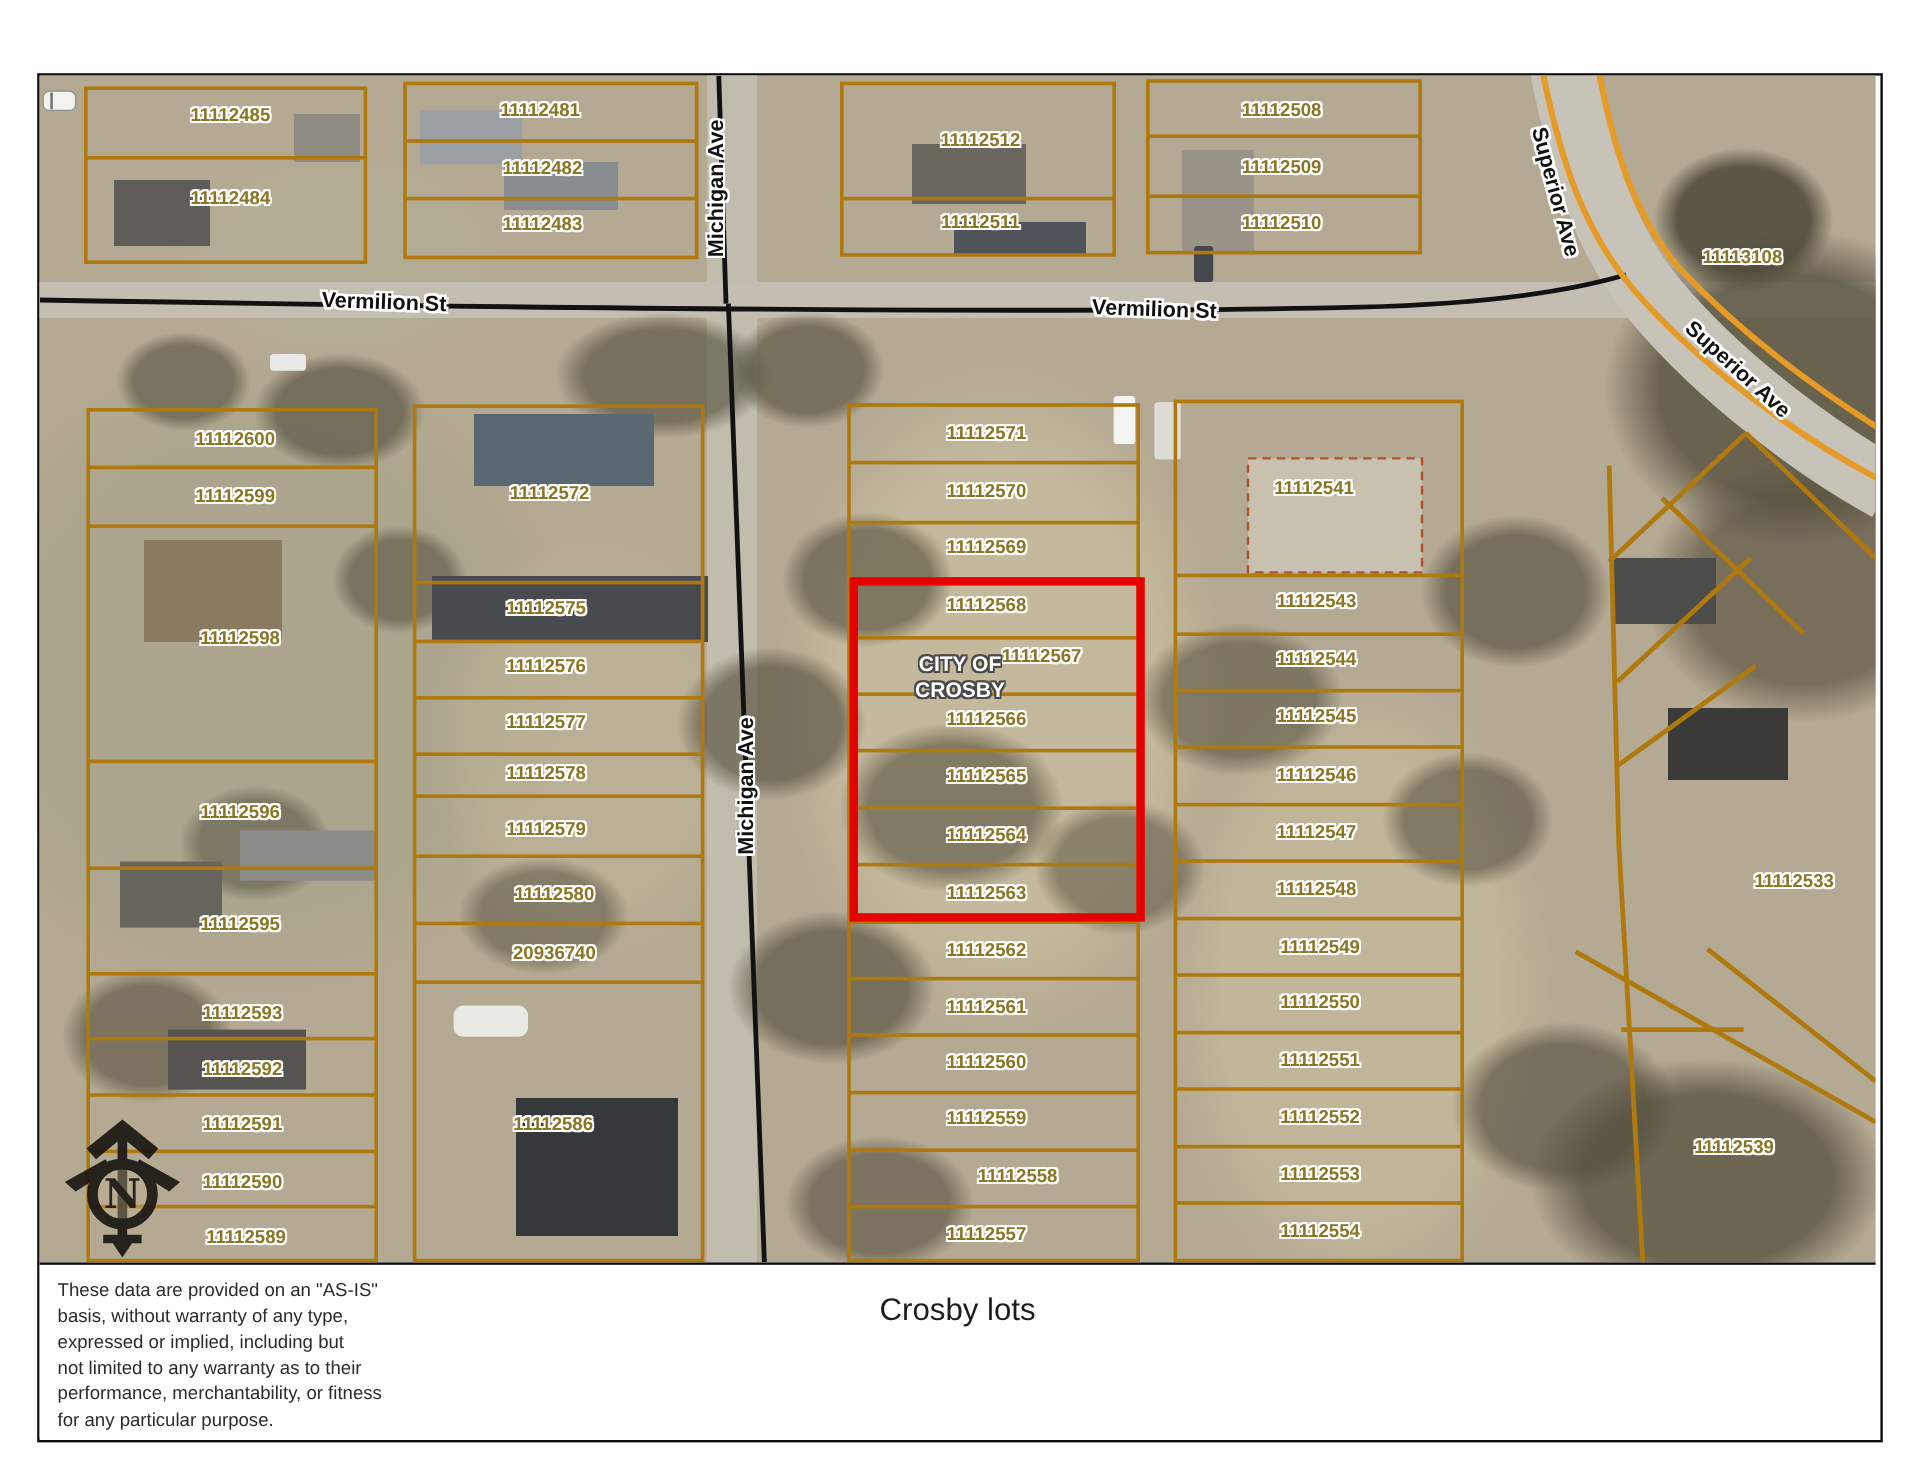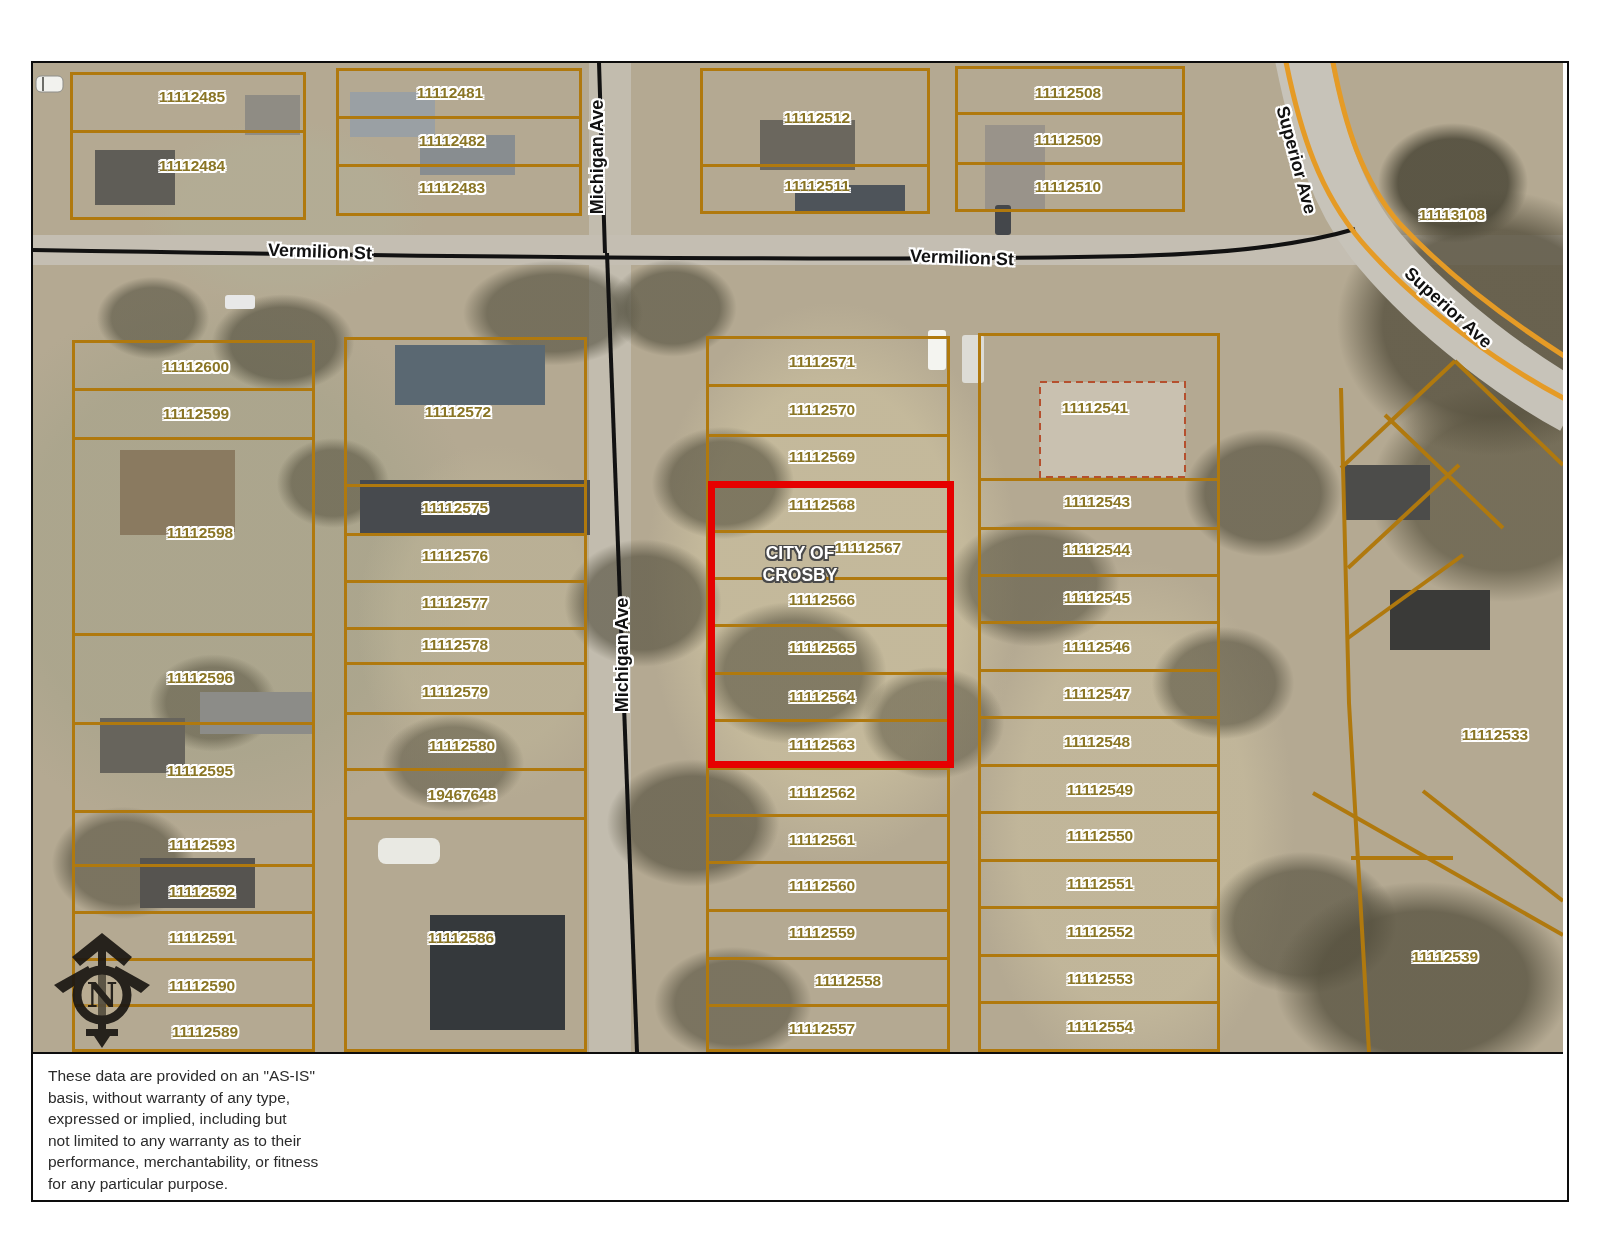--- a/index.html
+++ b/index.html
@@ -238,21 +238,21 @@
       <div class="parcel-label" style="left: 169px; top: 875px; color: rgb(138, 117, 37);">11112591</div>
       <div class="parcel-label" style="left: 169px; top: 923px; color: rgb(138, 117, 37);">11112590</div>
       <div class="parcel-label" style="left: 172px; top: 969px; color: rgb(138, 117, 37);">11112589</div>
       <div class="parcel-label" style="left: 425px; top: 349px; color: rgb(138, 117, 37);">11112572</div>
       <div class="parcel-label" style="left: 422px; top: 445px; color: rgb(138, 117, 37);">11112575</div>
       <div class="parcel-label" style="left: 422px; top: 493px; color: rgb(138, 117, 37);">11112576</div>
       <div class="parcel-label" style="left: 422px; top: 540px; color: rgb(138, 117, 37);">11112577</div>
       <div class="parcel-label" style="left: 422px; top: 582px; color: rgb(138, 117, 37);">11112578</div>
       <div class="parcel-label" style="left: 422px; top: 629px; color: rgb(138, 117, 37);">11112579</div>
       <div class="parcel-label" style="left: 429px; top: 683px; color: rgb(138, 117, 37);">11112580</div>
-      <div class="parcel-label" style="left: 429px; top: 732px; color: rgb(138, 117, 37);">19467648</div>
+      <div class="parcel-label" style="left: 429px; top: 732px; color: rgb(138, 117, 37);">20936740</div>
       <div class="parcel-label" style="left: 428px; top: 875px; color: rgb(138, 117, 37);">11112586</div>
       <div class="parcel-label" style="left: 789px; top: 299px; color: rgb(138, 117, 37);">11112571</div>
       <div class="parcel-label" style="left: 789px; top: 347px; color: rgb(138, 117, 37);">11112570</div>
       <div class="parcel-label" style="left: 789px; top: 394px; color: rgb(138, 117, 37);">11112569</div>
       <div class="parcel-label" style="left: 789px; top: 442px; color: rgb(138, 117, 37);">11112568</div>
       <div class="parcel-label" style="left: 835px; top: 485px; color: rgb(138, 117, 37);">11112567</div>
       <div class="parcel-label" style="left: 789px; top: 537px; color: rgb(138, 117, 37);">11112566</div>
       <div class="parcel-label" style="left: 789px; top: 585px; color: rgb(138, 117, 37);">11112565</div>
       <div class="parcel-label" style="left: 789px; top: 634px; color: rgb(138, 117, 37);">11112564</div>
       <div class="parcel-label" style="left: 789px; top: 682px; color: rgb(138, 117, 37);">11112563</div>
@@ -286,15 +286,16 @@
       <div class="street-label" style="left: 1415px; top: 245px; transform: translate(-50%, -50%) rotate(42deg);">Superior Ave</div>
     </div>
 
   <div class="footer">
     <div class="disclaimer">These data are provided on an "AS-IS"
 basis, without warranty of any type,
 expressed or implied, including but
 not limited to any warranty as to their
 performance, merchantability, or fitness
 for any particular purpose.</div>
+    <div class="footer-title">Crosby lots</div>
 
   </div>
 </div>
 
 </body></html>

